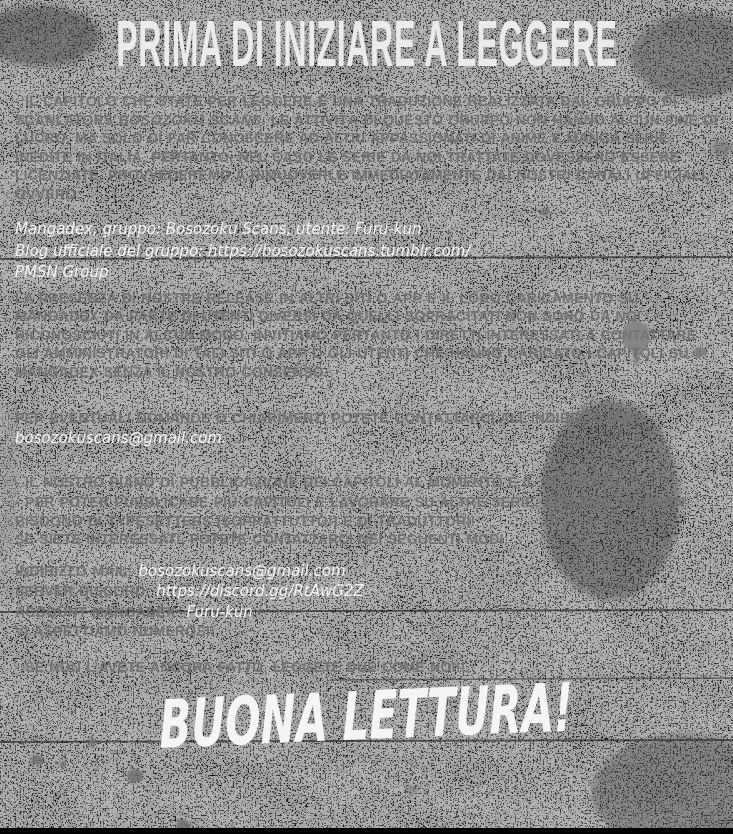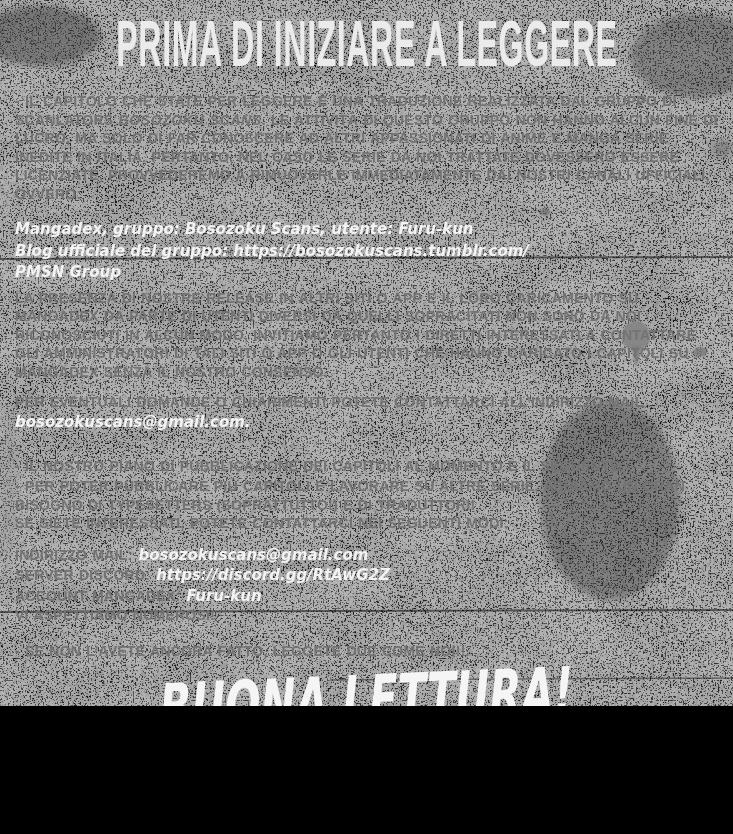--- a/index.html
+++ b/index.html
@@ -1,18 +1,18 @@
 <!DOCTYPE html>
 <html><head>
 <meta charset="utf-8">
 <style>
   html,body{margin:0;padding:0;background:#000;}
   .page{
     position:relative;
-    width:733px;height:706px;
+    width:733px;height:828px;
     overflow:hidden;
     background:#0b0b0b;
   }
   .bg{position:absolute;left:0;top:0;z-index:0;}
   .content{
     position:relative;z-index:1;
     padding:0 15px;
     color:#e9e9e9;
   }
   
@@ -40,31 +40,31 @@
     word-spacing:1px;
     margin:0;
     color:#737373;
     text-align:left;
   }
   .brand{font-style:italic;letter-spacing:.6px;}
   
   .hand{
     font-family:"DejaVu Sans",sans-serif;
     font-style:italic;
-    font-weight:700;
+    font-weight:400;
     font-size:15px;
     line-height:21.5px;
     color:#f3f3f3;
     margin:0;
   }
   
   .intro{margin-top:20px;}
   .channels{margin-top:16px;}
   .unauth{margin-top:5px;}
-  .questions{margin-top:12px;}
+  .questions{margin-top:28px;}
   .questions .hand{line-height:21px;}
   .schedule-heading{margin-top:24px;}
   .schedule{margin-top:15px;}
   .recruit{margin-top:2px;}
   .contacts{margin-top:12px;}
   .contact-line{line-height:19.5px;white-space:nowrap;}
   .contact-line .label{margin-right:6px;}
   .contact-line .hand{line-height:19.5px;}
   .waiting{}
   .due-note{margin-top:17px;}

